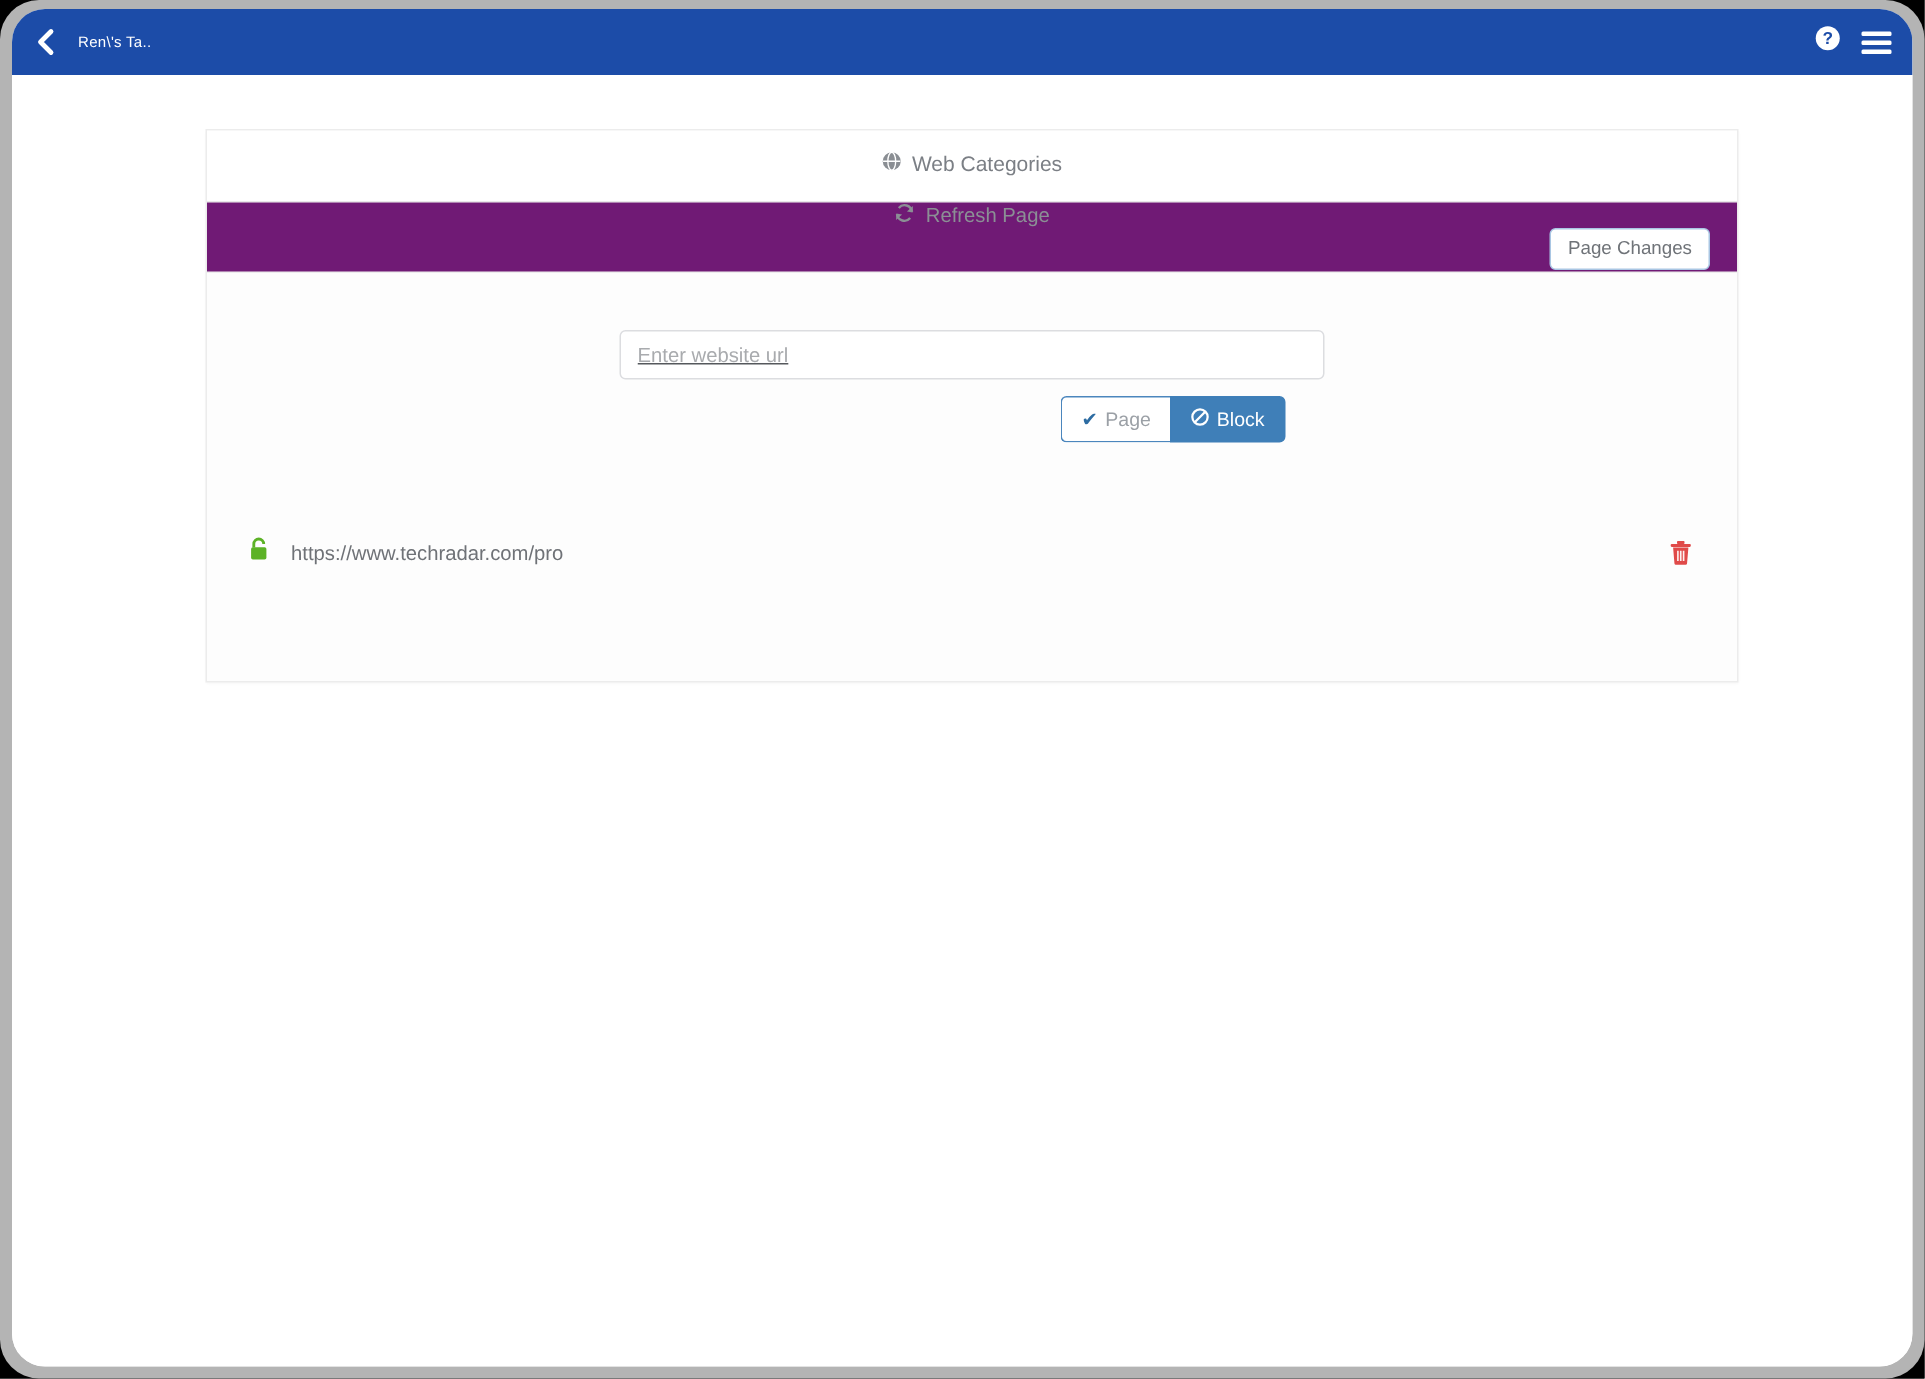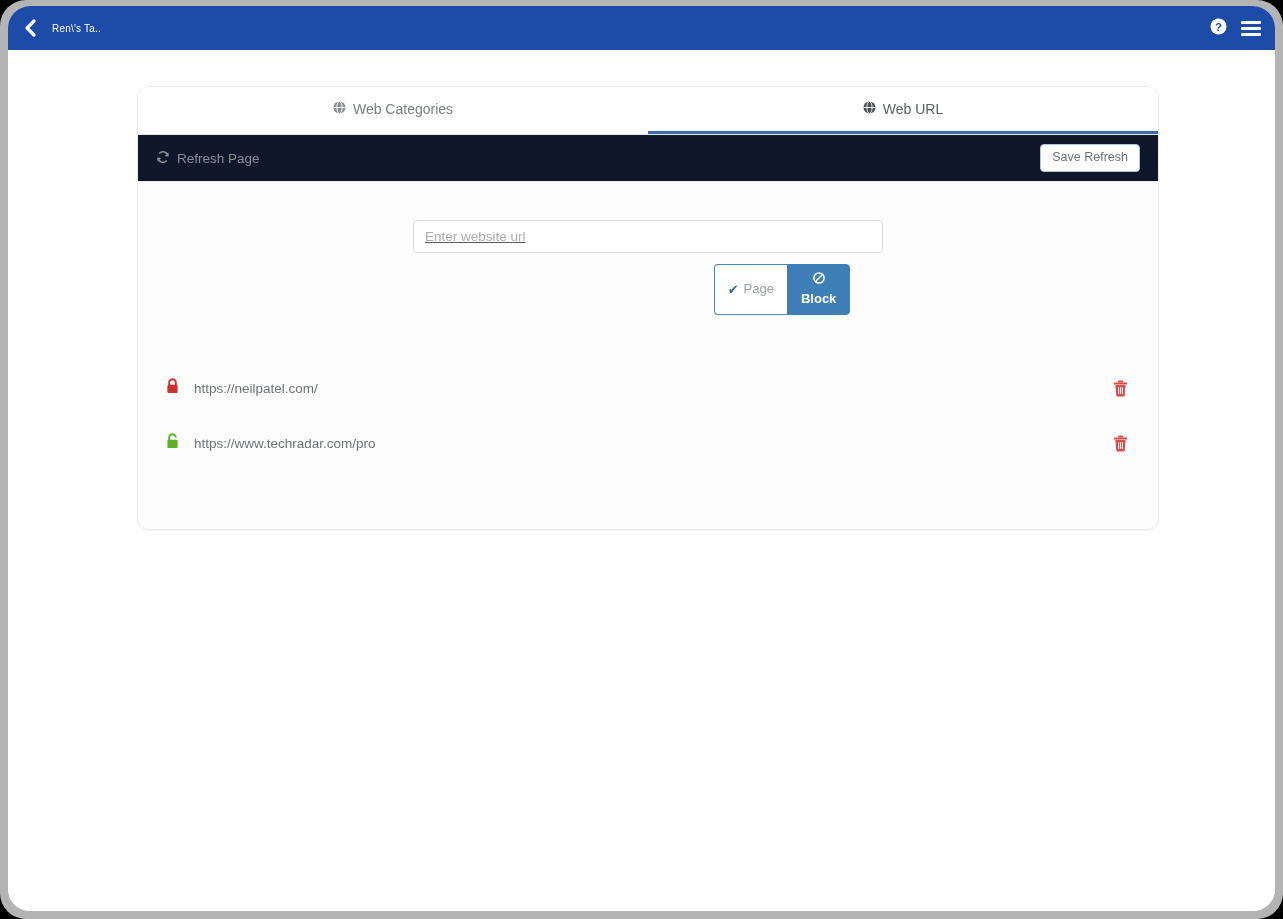--- a/index.html
+++ b/index.html
@@ -97,21 +97,21 @@
     position: relative;
   }
 
   .card {
     position: absolute;
     left: 129px;
     top: 36px;
     width: 1022px;
     background: #fdfdfd;
     border: 1px solid #ececec;
-    border-radius: 12px;
+    border-radius: 0;
     box-shadow: 0 1px 2px rgba(0,0,0,.045);
     overflow: hidden;
   }
 
   
   .tabs {
     display: flex;
     height: 48px;
     border-bottom: 1px solid #e8e8e8;
     background: #ffffff;
@@ -131,25 +131,26 @@
   }
   .tab.active {
     color: #5a5f66;
     border-bottom-color: #3a6cab;
   }
   .tab .globe { display:block; }
 
   
   .toolbar {
     height: 47px;
-    background: #0f172a;
+    background: #701a75;
     border-bottom: 1px solid #eeeeee;
     display: flex;
     align-items: center;
     padding: 0 18px 0 18px;
+    flex-direction: column;
   }
   .refresh-link {
     display: flex;
     align-items: center;
     gap: 7px;
     font-size: 13.5px;
     color: #8b8f95;
     cursor: pointer;
     user-select: none;
   }
@@ -214,22 +215,21 @@
     border: 1px solid #4b86bd;
     border-right: none;
     border-radius: 4px 0 0 4px;
   }
   .btn-allow .check { color: #2d6ca2; font-size: 13px; line-height: 1; }
   .btn-block {
     background: #3f7fb8;
     color: #ffffff;
     border: 1px solid #3f7fb8;
     border-radius: 0 4px 4px 0;
-    font-weight: bold;
-    flex-direction: column;
+    font-weight: normal;
   }
   .btn-block .ban { display:block; }
 
   
   .url-list {
     padding: 46px 0 58px 0;
     background: #fdfdfd;
   }
   .url-row {
     display: flex;
@@ -292,45 +292,35 @@
           <div class="tab">
             <span class="globe">
               <svg width="13" height="13" viewBox="0 0 13 13" xmlns="http://www.w3.org/2000/svg">
                 <circle cx="6.5" cy="6.5" r="6" fill="#8a8e93"></circle>
                 <ellipse cx="6.5" cy="6.5" rx="2.6" ry="6" fill="none" stroke="#ffffff" stroke-width="0.9"></ellipse>
                 <line x1="0.7" y1="6.5" x2="12.3" y2="6.5" stroke="#ffffff" stroke-width="0.9"></line>
               </svg>
             </span>
             <span>Web Categories</span>
           </div>
-          <div class="tab active">
-            <span class="globe">
-              <svg width="13" height="13" viewBox="0 0 13 13" xmlns="http://www.w3.org/2000/svg">
-                <circle cx="6.5" cy="6.5" r="6" fill="#4a4e53"></circle>
-                <ellipse cx="6.5" cy="6.5" rx="2.6" ry="6" fill="none" stroke="#ffffff" stroke-width="0.9"></ellipse>
-                <line x1="0.7" y1="6.5" x2="12.3" y2="6.5" stroke="#ffffff" stroke-width="0.9"></line>
-              </svg>
-            </span>
-            <span>Web URL</span>
-          </div>
         </div>
 
         <div class="toolbar">
           <div class="refresh-link">
             <span class="refresh-icon">
               <svg width="14" height="14" viewBox="0 0 14 14" xmlns="http://www.w3.org/2000/svg">
                 <path d="M12 6.2 A5 5 0 0 0 3.2 3.6" fill="none" stroke="#8b8f95" stroke-width="1.6"></path>
                 <path d="M2 7.8 A5 5 0 0 0 10.8 10.4" fill="none" stroke="#8b8f95" stroke-width="1.6"></path>
                 <path d="M12.6 2.4 L12.4 6.6 L8.6 6.0 Z" fill="#8b8f95"></path>
                 <path d="M1.4 11.6 L1.6 7.4 L5.4 8.0 Z" fill="#8b8f95"></path>
               </svg>
             </span>
             <span>Refresh Page</span>
           </div>
-          <button class="btn-save">Save Refresh</button>
+          <button class="btn-save">Page Changes</button>
         </div>
 
         <div class="form-area">
           <div class="url-input-wrap">
             <input class="url-input" type="text" placeholder="Enter website url" style="">
           </div>
 
           <div class="action-row">
             <div class="btn-group">
               <button class="btn-allow">
@@ -345,41 +335,20 @@
                   </svg>
                 </span>
                 <span>Block</span>
               </button>
             </div>
           </div>
         </div>
 
         <div class="url-list">
 
-          <div class="url-row">
-            <span class="lock-icon">
-              <svg width="13" height="16" viewBox="0 0 13 16" xmlns="http://www.w3.org/2000/svg">
-                <path d="M3.2 7 V4.6 a3.3 3.3 0 0 1 6.6 0 V7" fill="none" stroke="#d0302f" stroke-width="1.9"></path>
-                <rect x="1.4" y="6.8" width="10.2" height="8.2" rx="1.2" fill="#d0302f"></rect>
-              </svg>
-            </span>
-            <span class="url-text">https://neilpatel.com/</span>
-            <button class="trash-btn">
-              <span class="trash-icon">
-                <svg width="15" height="17" viewBox="0 0 15 17" xmlns="http://www.w3.org/2000/svg">
-                  <rect x="5" y="0.6" width="5" height="2" rx="0.6" fill="#e04a49"></rect>
-                  <rect x="0.8" y="2.6" width="13.4" height="2" rx="0.7" fill="#e04a49"></rect>
-                  <path d="M2.4 5 h10.2 l-0.9 10.6 a1 1 0 0 1 -1 0.9 H4.3 a1 1 0 0 1 -1 -0.9 Z" fill="#e04a49"></path>
-                  <line x1="5.6" y1="7.2" x2="5.6" y2="14" stroke="#fdf0ef" stroke-width="1.1"></line>
-                  <line x1="7.5" y1="7.2" x2="7.5" y2="14" stroke="#fdf0ef" stroke-width="1.1"></line>
-                  <line x1="9.4" y1="7.2" x2="9.4" y2="14" stroke="#fdf0ef" stroke-width="1.1"></line>
-                </svg>
-              </span>
-            </button>
-          </div>
 
           <div class="url-row">
             <span class="lock-icon">
               <svg width="13" height="16" viewBox="0 0 13 16" xmlns="http://www.w3.org/2000/svg">
                 <path d="M3.2 7 V4.6 a3.3 3.3 0 0 1 6.6 0" fill="none" stroke="#5cb226" stroke-width="1.9"></path>
                 <rect x="1.4" y="6.8" width="10.2" height="8.2" rx="1.2" fill="#5cb226"></rect>
               </svg>
             </span>
             <span class="url-text">https://www.techradar.com/pro</span>
             <button class="trash-btn">

